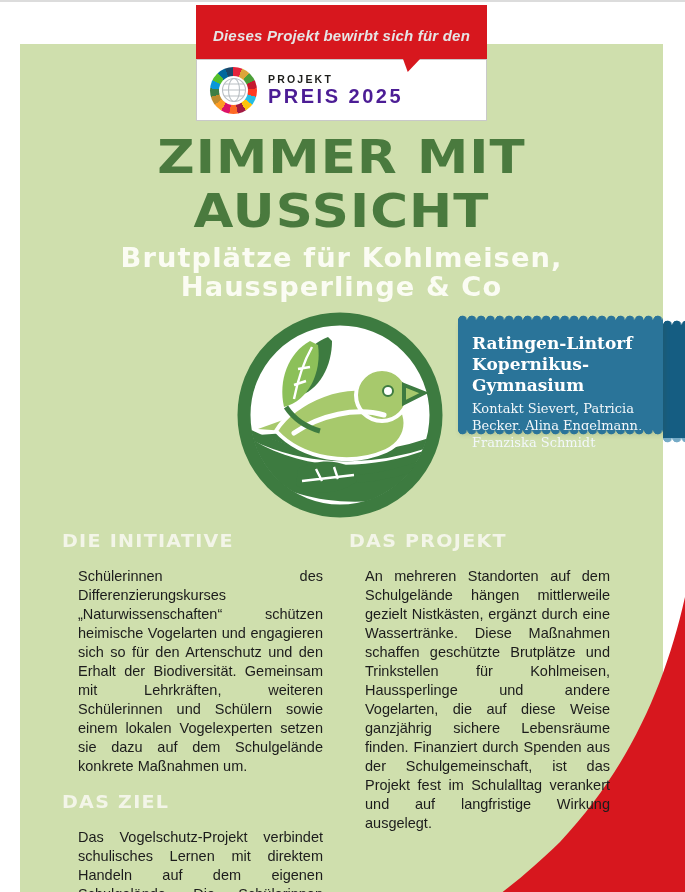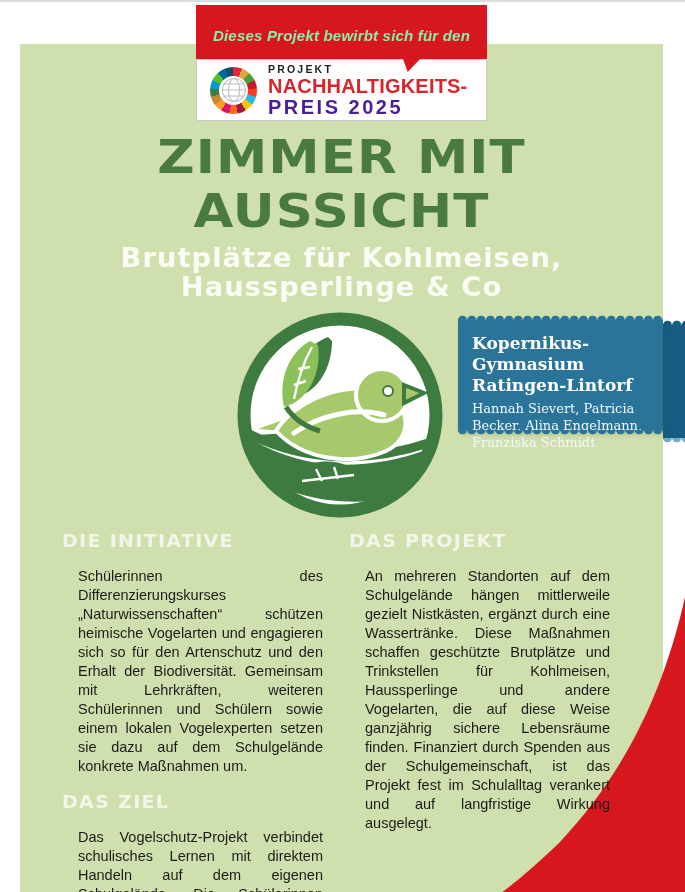--- a/index.html
+++ b/index.html
@@ -11,21 +11,21 @@
   body{background:#fff;font-family:"Liberation Sans",sans-serif;}
   .sheet{position:relative;width:685px;height:892px;background:#ffffff;overflow:hidden;border-top:2px solid #dcdcdc;}
   .green-panel{position:absolute;left:20px;top:42px;width:643px;height:850px;background:var(--page-green,#cfdfad);z-index:1;}
 
   
   .curve-svg{position:absolute;left:0;top:0;width:685px;height:892px;z-index:3;pointer-events:none;}
 
   
   .banner{position:absolute;left:196px;top:3px;width:291px;height:54px;background:var(--accent-red,#d7171e);
     z-index:6;display:flex;align-items:center;justify-content:center;padding-top:8px;}
-  .banner-text{color:#86efac;font:700 italic 15px/18px "Liberation Sans",sans-serif;letter-spacing:.2px;}
+  .banner-text{color:#e5e5e5;font:700 italic 15px/18px "Liberation Sans",sans-serif;letter-spacing:.2px;}
   .banner-tail{position:absolute;left:207px;bottom:-13px;width:17px;height:13px;background:var(--accent-red,#d7171e);
     clip-path:polygon(0 0,100% 0,28% 100%);}
 
   
   .logo-box{position:absolute;left:196px;top:57px;width:291px;height:62px;background:#fff;border:1px solid #c9c9c9;
     z-index:5;display:flex;align-items:center;gap:11px;padding-left:13px;}
   .wheel{width:47px;height:47px;border-radius:50%;position:relative;flex:0 0 auto;background:conic-gradient(#E5243B,#19486A);}
   .globe{position:absolute;inset:9px;background:#fff;border-radius:50%;display:flex;align-items:center;justify-content:center;}
   .logo-lines{display:flex;flex-direction:column;}
   .logo-l1{font:700 10.5px/13px "Liberation Sans",sans-serif;letter-spacing:2.2px;color:#1d1d1b;}
@@ -91,21 +91,20 @@
           <g fill="none" stroke="#b9bfc4" stroke-width="1.1">
             <circle cx="13" cy="13" r="11.5"></circle>
             <ellipse cx="13" cy="13" rx="5.5" ry="11.5"></ellipse>
             <path d="M1.5,13 H24.5 M3,7 H23 M3,19 H23"></path>
           </g>
         </svg>
       </div>
     </div>
     <div class="logo-lines">
       <span class="logo-l1">PROJEKT</span>
-      <span class="logo-l2">NACHHALTIGKEITS-</span>
       <span class="logo-l3">PREIS 2025</span>
     </div>
   </div>
 
   <h1 class="title">
       <span class="title-line">ZIMMER MIT</span>
       <span class="title-line">AUSSICHT</span>
     </h1>
   <div class="subtitle">
       <span class="subtitle-line">Brutplätze für Kohlmeisen,</span>
@@ -146,23 +145,23 @@
       <path d="M74,30 C52,42 42,70 48,96 C72,90 86,62 82,34 Z" fill="#8cc059"></path>
       <path d="M58,88 C62,68 68,50 76,36 M58,74 L70,70 M62,58 L74,56" stroke="#ffffff" stroke-width="2.4" fill="none"></path>
 
       <path d="M50,96 C58,108 70,116 84,120" fill="none" stroke="#3d7b40" stroke-width="5"></path>
     </g>
   </svg>
 
   <div class="school-ribbon">
     <div class="ribbon-dark"></div>
     <div class="ribbon-main">
+      <div class="school-name">Ratingen-Lintorf</div>
       <div class="school-name">Kopernikus-Gymnasium</div>
-      <div class="school-name">Ratingen-Lintorf</div>
-      <div class="school-members">Hannah Sievert, Patricia Becker, Alina Engelmann, Franziska Schmidt</div>
+      <div class="school-members">Kontakt Sievert, Patricia Becker, Alina Engelmann, Franziska Schmidt</div>
     </div>
   </div>
 
   <div class="col col-left">
     <h2 class="section-heading">DIE INITIATIVE</h2>
     <p class="section-body">Schülerinnen des Differenzierungskurses „Naturwissenschaften“ schützen heimische Vogelarten und engagieren sich so für den Artenschutz und den Erhalt der Biodiversität. Gemeinsam mit Lehrkräften, weiteren Schülerinnen und Schülern sowie einem lokalen Vogelexperten setzen sie dazu auf dem Schulgelände konkrete Maßnahmen um.</p>
     <h2 class="section-heading second">DAS ZIEL</h2>
     <p class="section-body">Das Vogelschutz-Projekt verbindet schulisches Lernen mit direktem Handeln auf dem eigenen Schulgelände. Die Schülerinnen wollen nicht nur den Vögeln helfen, sondern auch die Schulgemeinschaft für ökologische Zusammenhänge sensibilisieren. Der direkte Kontakt zu einem Experten vertieft ihr Verständnis und stärkt ihren Antrieb zum Handeln.</p>
   </div>
 

